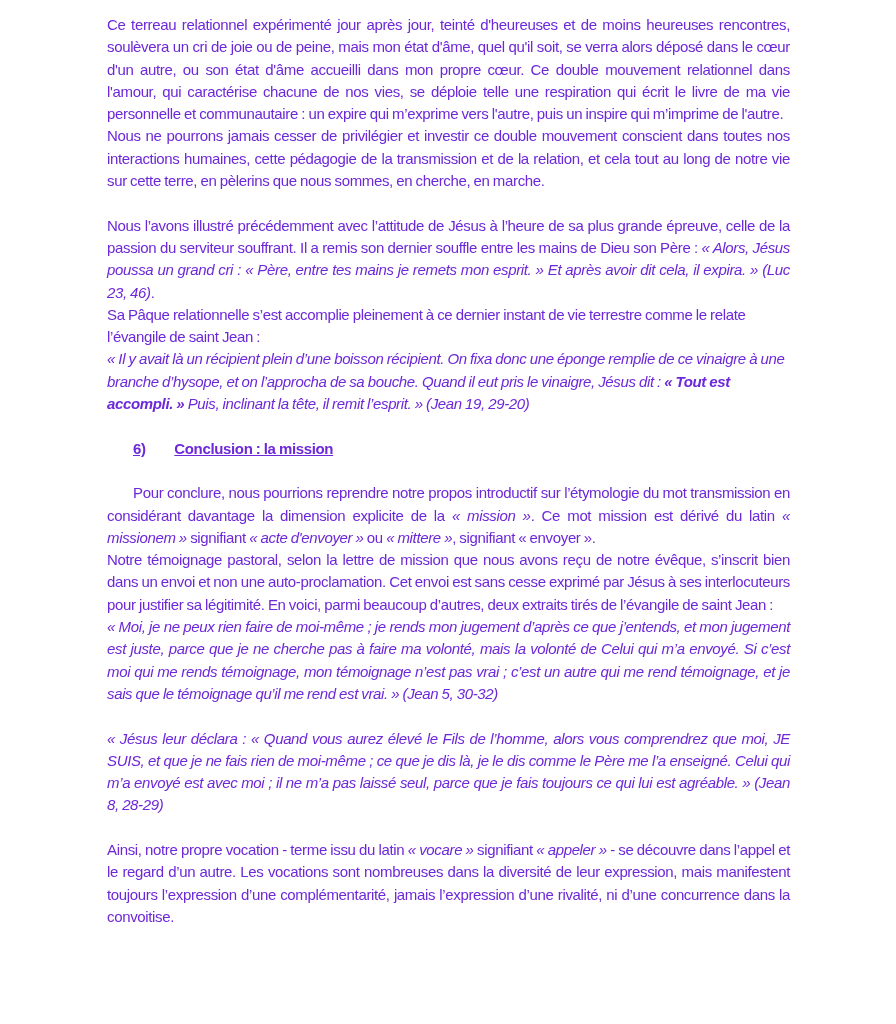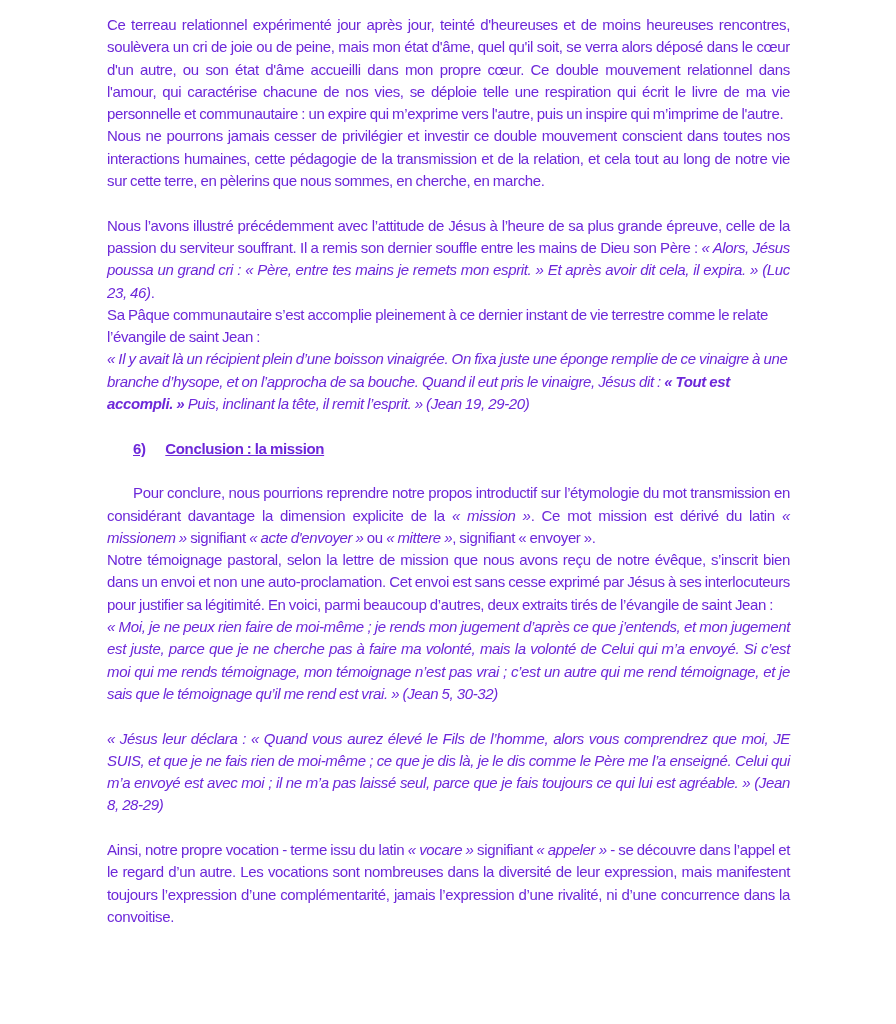--- a/index.html
+++ b/index.html
@@ -22,38 +22,38 @@
   .indent { text-indent: 26px; }
   i, .it { font-style: italic; }
   b { font-weight: bold; }
   .heading {
     margin: 0;
     padding-left: 26px;
     font-weight: bold;
     height: 22.3px;
   }
   .heading .num { text-decoration: underline; display: inline-block; width: 24px; }
-  .heading .title { text-decoration: underline; margin-left: 5px; }
+  .heading .title { text-decoration: underline; margin-left: 14px; }
 </style>
 </head>
 <body>
 
 <div class="page">
 
   <p class="justify">Ce terreau relationnel expérimenté jour après jour, teinté d'heureuses et de moins heureuses rencontres, soulèvera un cri de joie ou de peine, mais mon état d'âme, quel qu'il soit, se verra alors déposé dans le cœur d'un autre, ou son état d'âme accueilli dans mon propre cœur. Ce double mouvement relationnel dans l'amour, qui caractérise chacune de nos vies, se déploie telle une respiration qui écrit le livre de ma vie personnelle et communautaire : un expire qui m’exprime vers l'autre, puis un inspire qui m’imprime de l'autre.</p>
 
   <p class="justify">Nous ne pourrons jamais cesser de privilégier et investir ce double mouvement conscient dans toutes nos interactions humaines, cette pédagogie de la transmission et de la relation, et cela tout au long de notre vie sur cette terre, en pèlerins que nous sommes, en cherche, en marche.</p>
 
   <div class="gap"></div>
 
   <p class="justify"><span>Nous l’avons illustré précédemment avec l’attitude de Jésus à l’heure de sa plus grande épreuve, celle de la passion du serviteur souffrant. Il a remis son dernier souffle entre les mains de Dieu son Père : </span><i>« Alors, Jésus poussa un grand cri : « Père, entre tes mains je remets mon esprit. » Et après avoir dit cela, il expira. » (Luc 23, 46)</i><span>.</span></p>
 
-  <p>Sa Pâque communautaire s’est accomplie pleinement à ce dernier instant de vie terrestre comme le relate l’évangile de saint Jean :</p>
+  <p>Sa Pâque relationnelle s’est accomplie pleinement à ce dernier instant de vie terrestre comme le relate l’évangile de saint Jean :</p>
 
-  <p class="it"><span>« Il y avait là un récipient plein d’une boisson vinaigrée. On fixa juste une éponge remplie de ce vinaigre à une branche d’hysope, et on l’approcha de sa bouche. Quand il eut pris le vinaigre, Jésus dit : </span><b>« Tout est accompli. »</b><span> Puis, inclinant la tête, il remit l’esprit. » (Jean 19, 29-20)</span></p>
+  <p class="it"><span>« Il y avait là un récipient plein d’une boisson récipient. On fixa donc une éponge remplie de ce vinaigre à une branche d’hysope, et on l’approcha de sa bouche. Quand il eut pris le vinaigre, Jésus dit : </span><b>« Tout est accompli. »</b><span> Puis, inclinant la tête, il remit l’esprit. » (Jean 19, 29-20)</span></p>
 
   <div class="gap"></div>
 
   <p class="heading"><span class="num">6)</span> <span class="title">Conclusion : la mission</span></p>
 
   <div class="gap"></div>
 
   <p class="justify indent"><span>Pour conclure, nous pourrions reprendre notre propos introductif sur l’étymologie du mot transmission en considérant davantage la dimension explicite de la </span><i>« mission »</i><span>. Ce mot mission est dérivé du latin </span><i>« missionem »</i><span> signifiant </span><i>« acte d'envoyer »</i><span> ou </span><i>« mittere »</i><span>, signifiant « envoyer ».</span></p>
 
   <p class="justify">Notre témoignage pastoral, selon la lettre de mission que nous avons reçu de notre évêque, s’inscrit bien dans un envoi et non une auto-proclamation. Cet envoi est sans cesse exprimé par Jésus à ses interlocuteurs pour justifier sa légitimité. En voici, parmi beaucoup d’autres, deux extraits tirés de l’évangile de saint Jean :</p>

